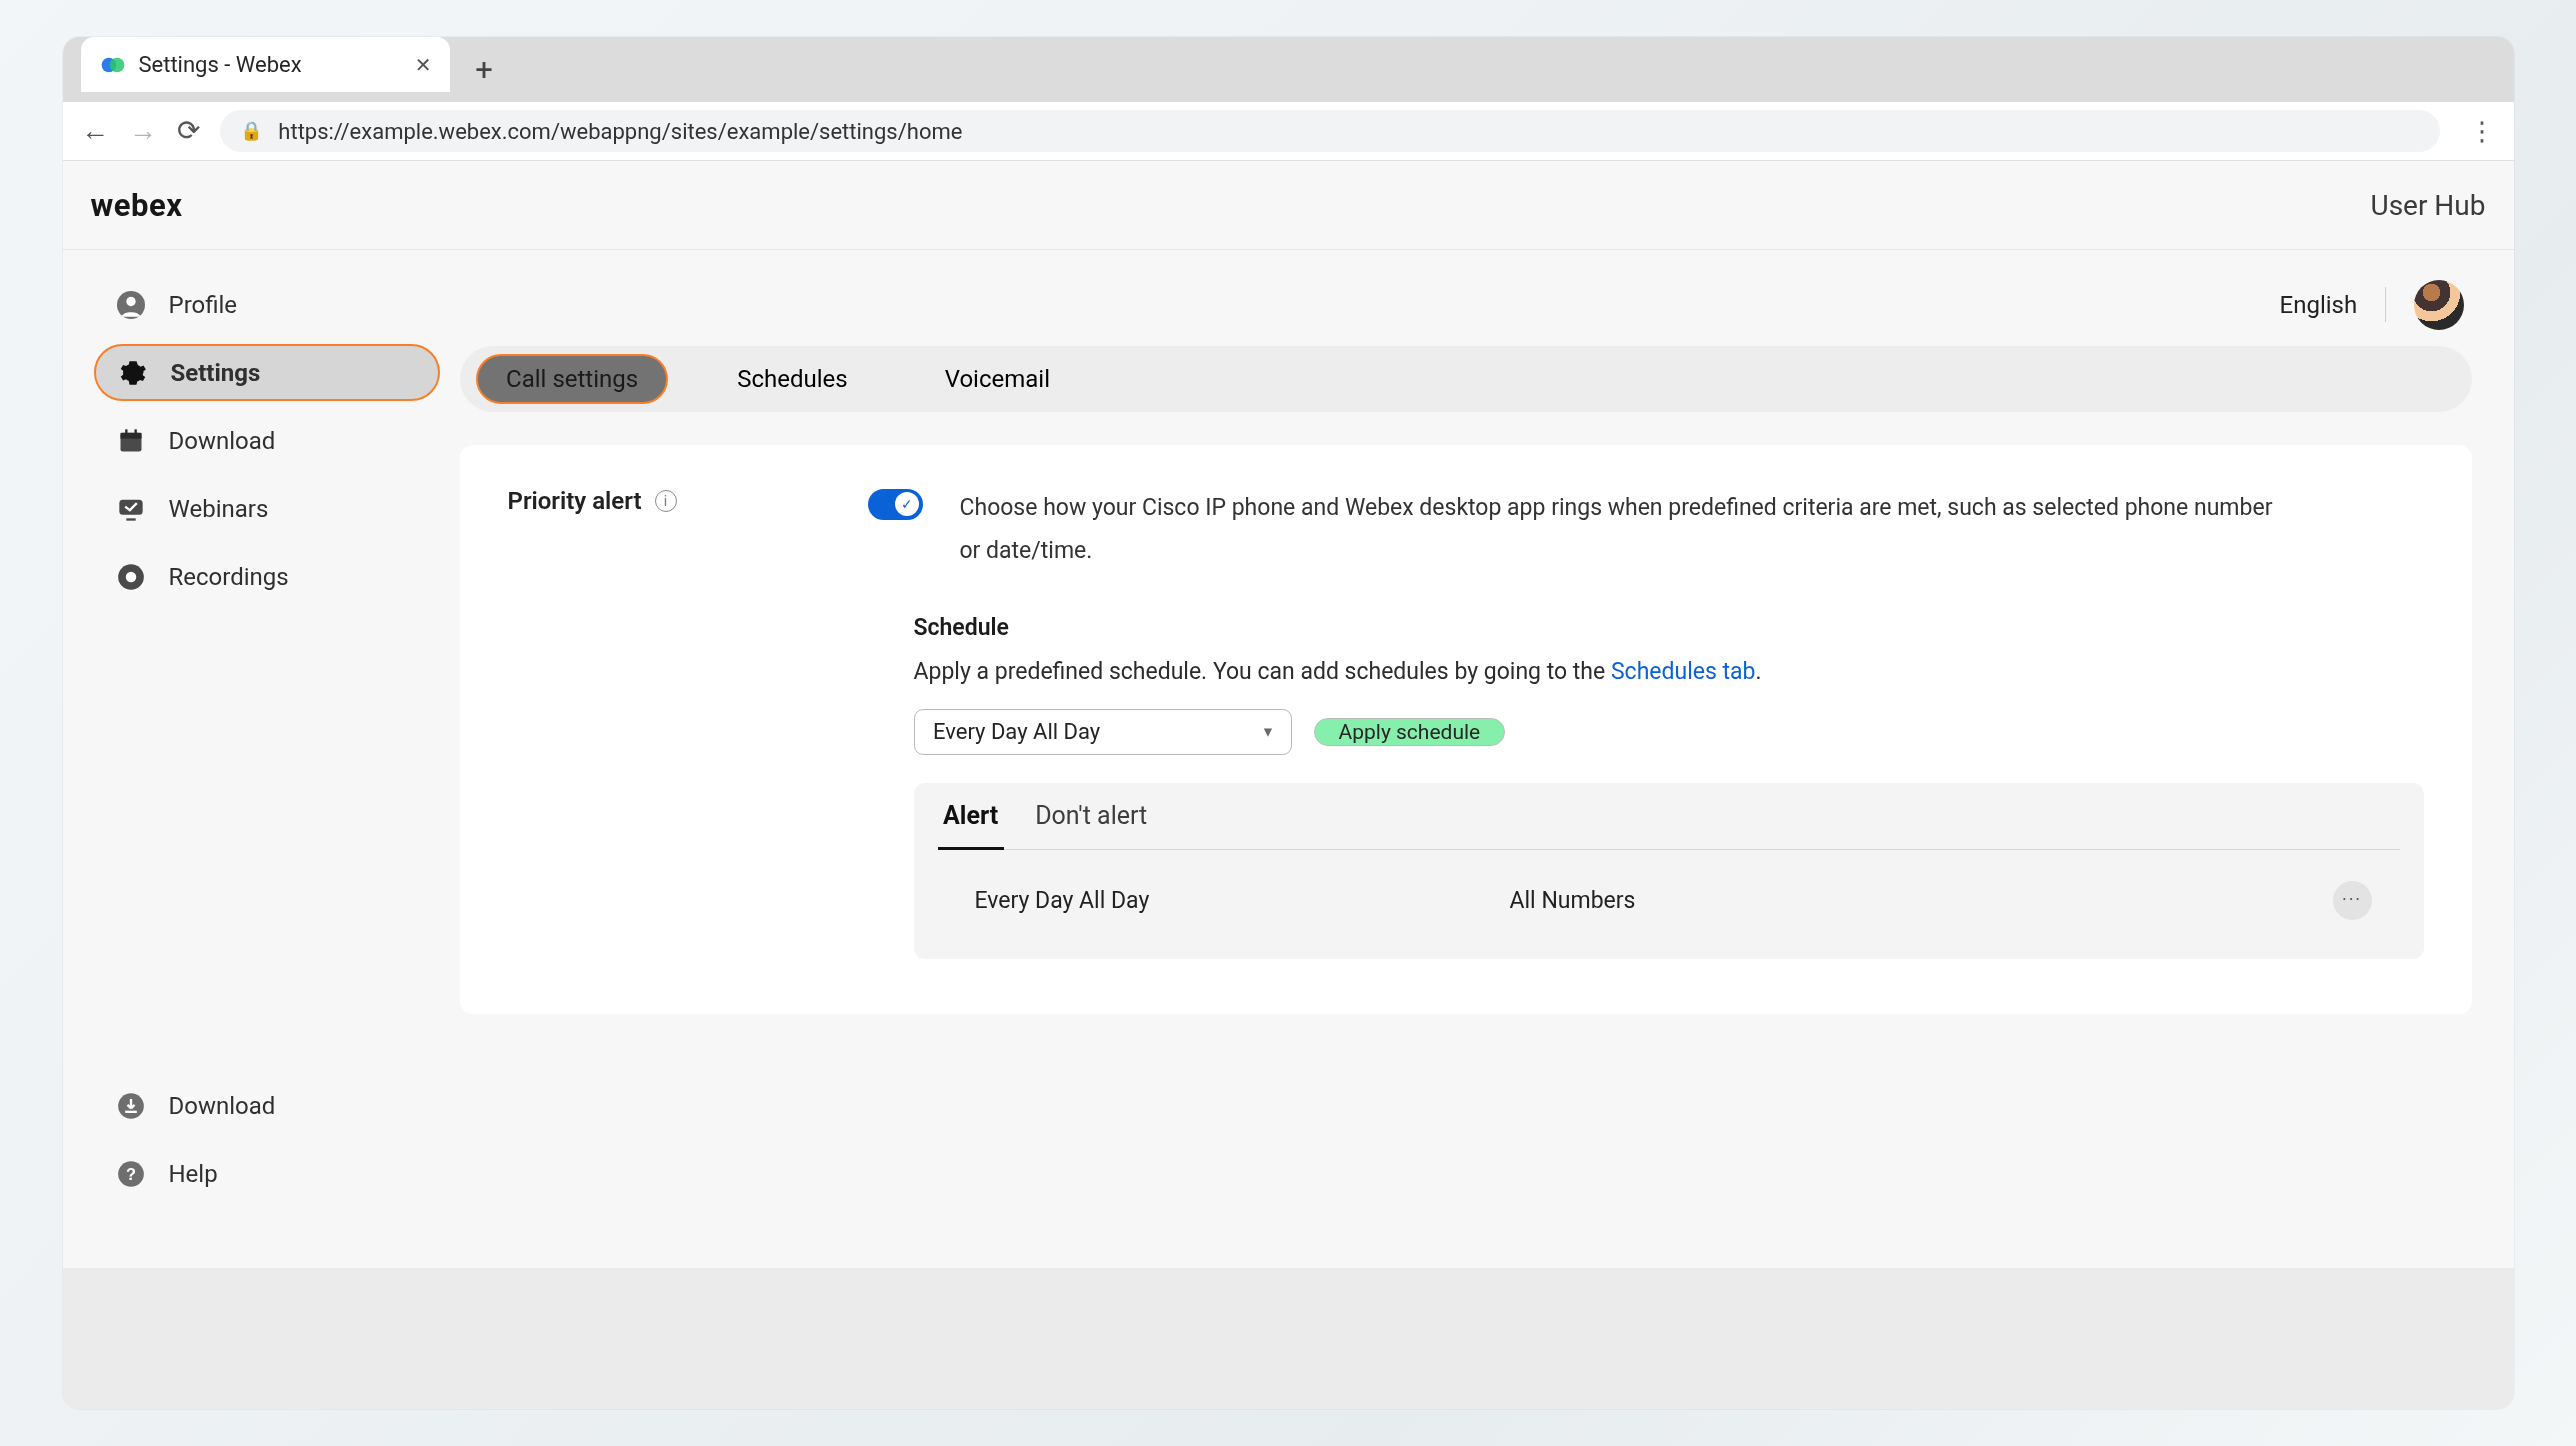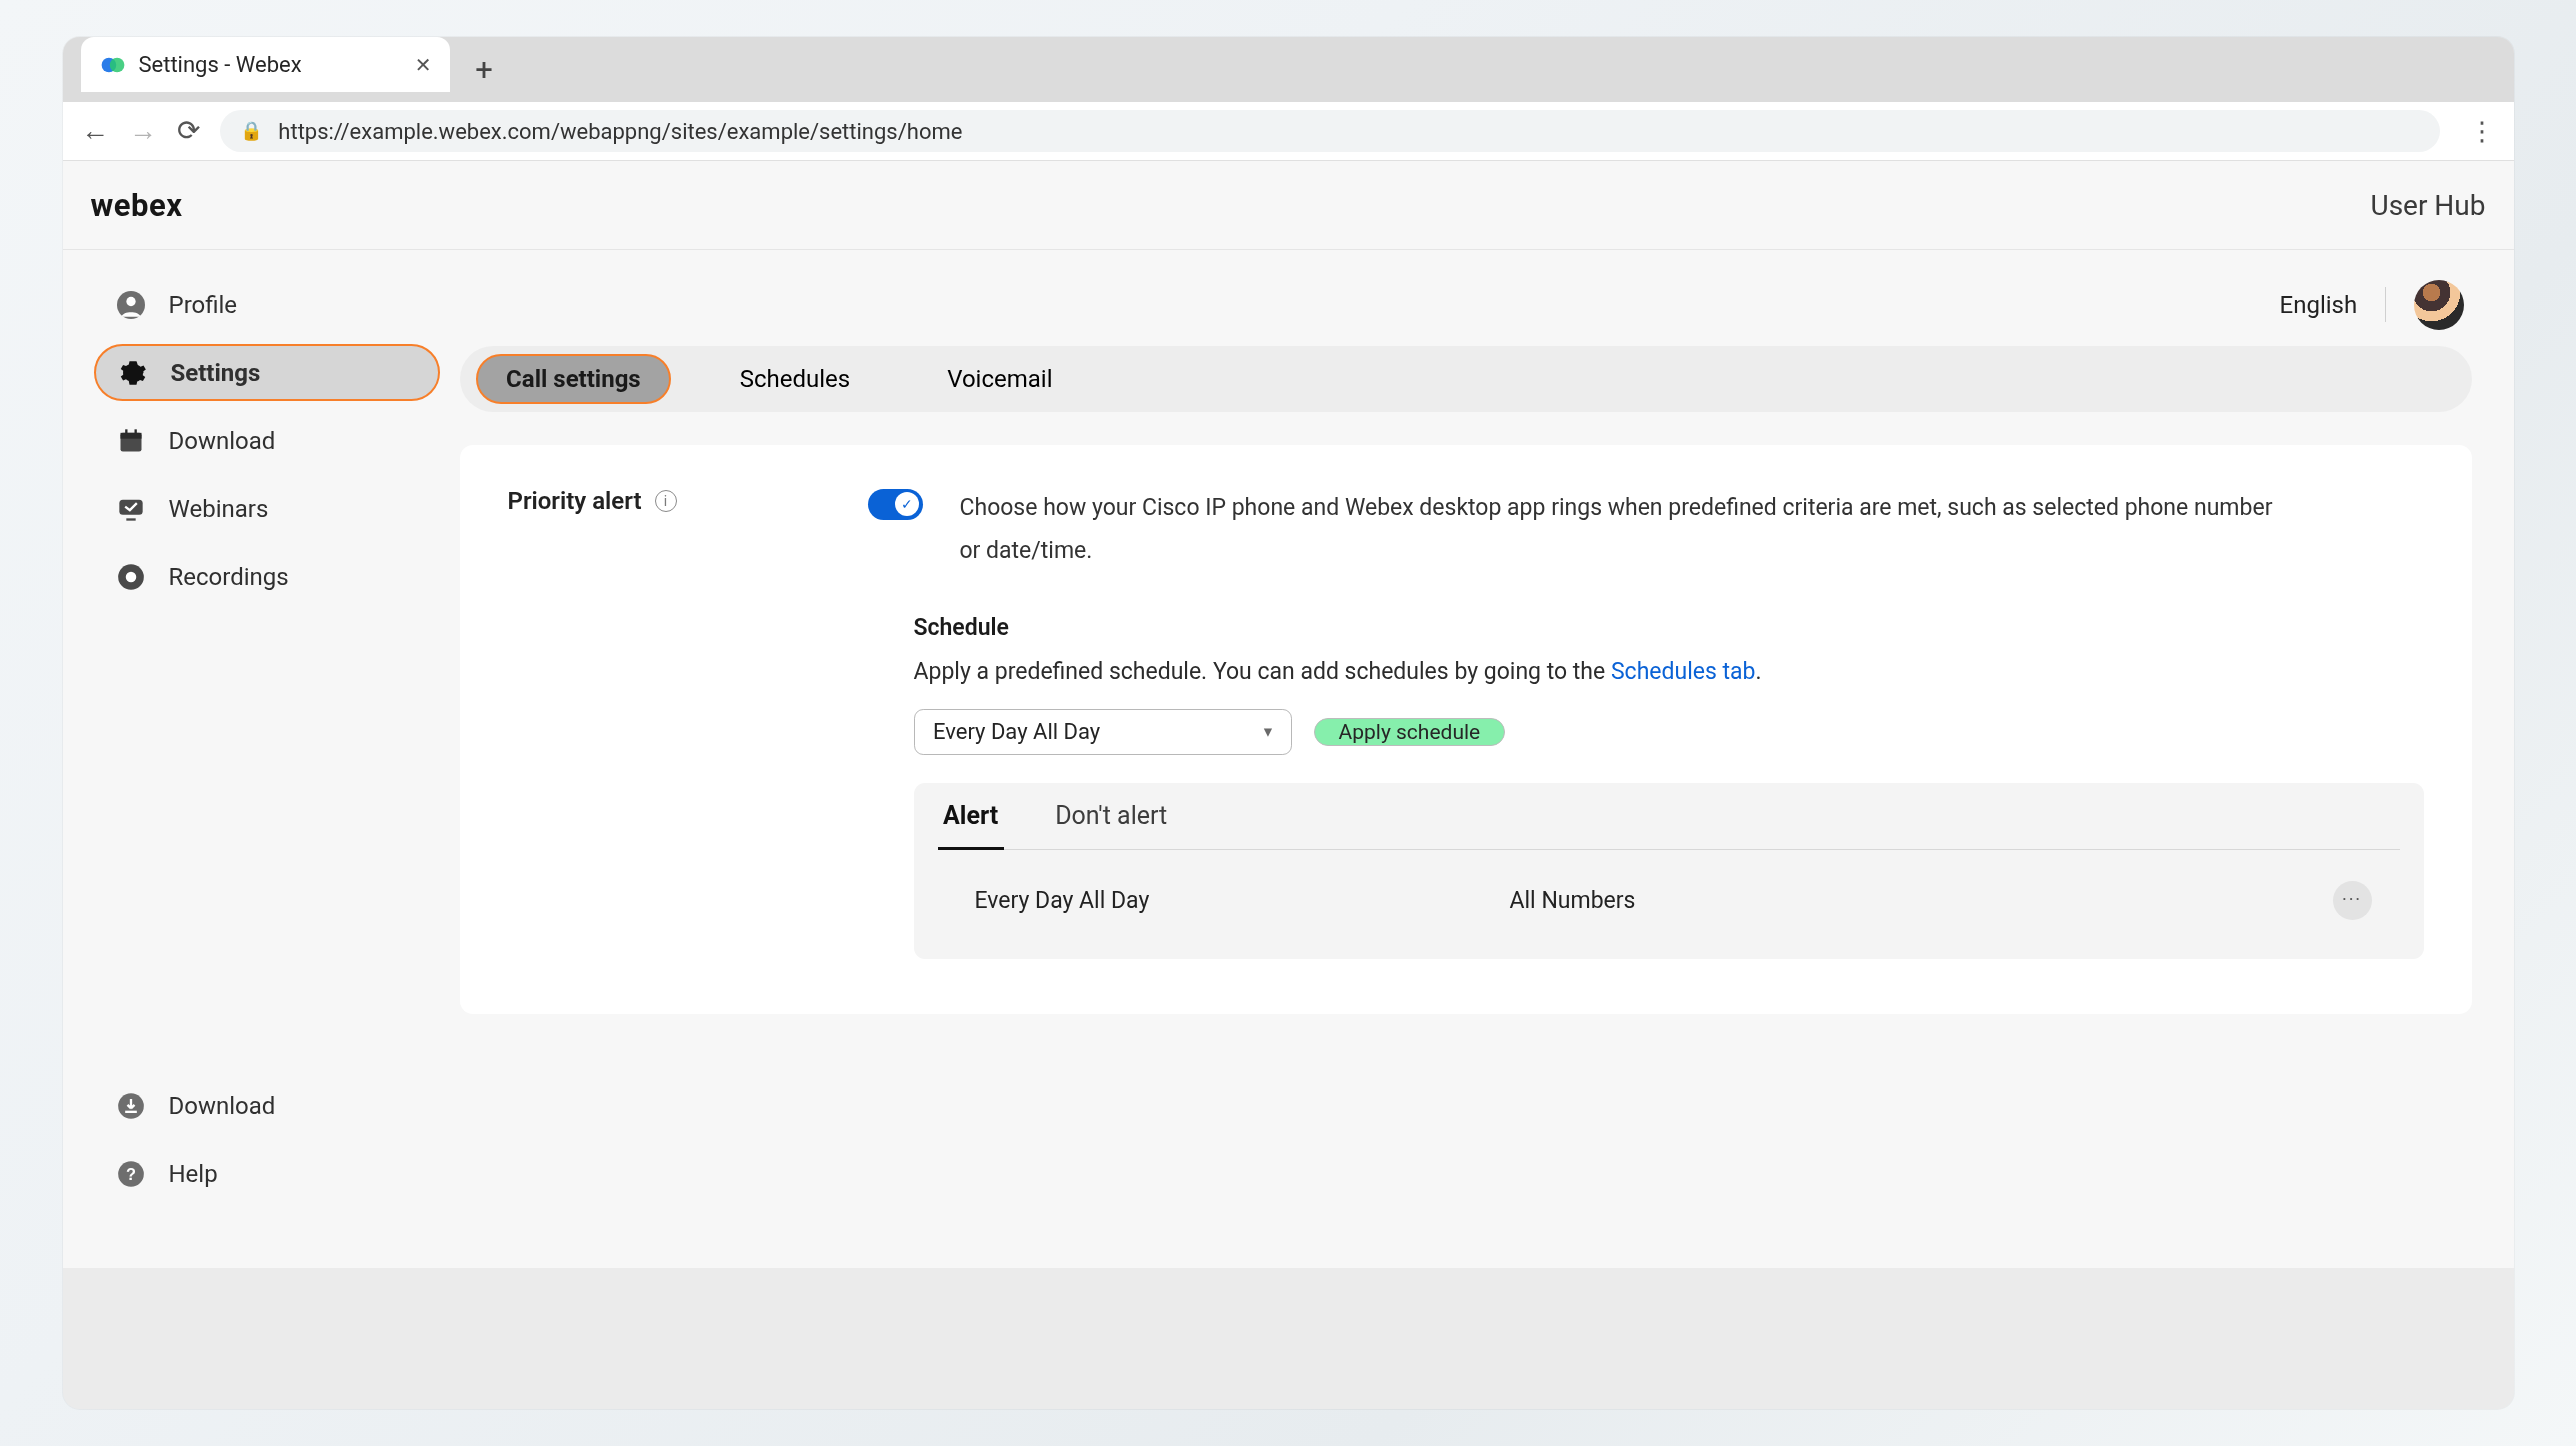--- a/index.html
+++ b/index.html
@@ -97,21 +97,21 @@
   .avatar{width:50px;height:50px;border-radius:50%;background:radial-gradient(circle at 35% 25%, #b87a4d 0 18%, #433 18% 38%, #f3c79a 38% 58%, #2a2a2a 58% 100%);}
 
   .top-tabs{display:flex;gap:44px;padding:7.4px 0 24px 0;}
   .top-tab{font-size:26px;color:#4b4b4b;padding:13px 28px;border-radius:28px;}
   .top-tab.active{background:#dcdcdc;border:2.8px solid #f77f2a;font-weight:700;color:#222;}
 
   .sub-tab-row{
     background:#ededed;border-radius:37px;height:66px;display:flex;align-items:center;gap:41px;padding:0 16.6px;margin-bottom:33px;
   }
   .sub-tab{font-size:24px;color:#000000;padding:9.2px 28px;border-radius:28px;}
-  .sub-tab.active{background:#a3a3a3;border:2.8px solid #f77f2a;font-weight:700;color:#1a1a1a;}
+  .sub-tab.active{background:#737373;border:2.8px solid #f77f2a;font-weight:400;color:#1a1a1a;}
 
   .card{
     background:#fff;border-radius:13px;padding:42px 48px 55px 48px;
   }
   .row1{display:flex;gap:37px;align-items:flex-start;}
   .pa-label{display:flex;align-items:center;gap:13px;width:323px;font-size:24px;color:#222;font-weight:600;}
   .info-icon{width:22px;height:22px;border:1.8px solid #8a8a8a;border-radius:50%;display:flex;align-items:center;justify-content:center;font-size:14px;color:#7a7a7a;font-weight:400;}
   .toggle{
     width:55px;height:31px;background:#0a62d6;border-radius:15.7px;position:relative;flex-shrink:0;margin-top:1.8px;
   }
@@ -130,21 +130,21 @@
     width:378px;height:46px;border:1.4px solid #b8b8b8;border-radius:9.2px;display:flex;align-items:center;justify-content:space-between;padding:0 18.5px;font-size:22px;color:#242424;background:#fff;
   }
   .select .chev{color:#6a6a6a;font-size:16.6px;}
   .apply-btn{
     height:28px;padding:0 24px;border:1.4px solid #bcbcbc;border-radius:21px;background:#86efac;font-size:21px;color:#262626;display:flex;align-items:center;
   }
 
   .alert-panel{
     background:#f4f4f4;border-radius:11px;padding:0 24px 39px 24px;
   }
-  .alert-tabs{display:flex;gap:46px;border-bottom:0.9px solid #d7d7d7;}
+  .alert-tabs{display:flex;gap:26px;border-bottom:0.9px solid #d7d7d7;}
   .alert-tab{padding:18.5px 5.5px 16.6px 5.5px;font-size:25px;color:#3d3d3d;}
   .alert-tab.active{font-weight:700;color:#111;border-bottom:3.7px solid #111;margin-bottom:-0.9px;}
 
   .alert-row{
     display:flex;align-items:center;padding:31px 28px 0 37px;gap:37px;
   }
   .alert-row .c1{flex:0 0 498px;font-size:23px;color:#222;}
   .alert-row .c2{flex:1;font-size:23px;color:#222;}
   .more-btn{
     width:39px;height:39px;border-radius:50%;background:#e3e3e3;display:flex;align-items:center;justify-content:center;color:#555;font-size:18.5px;letter-spacing:1.8px;

